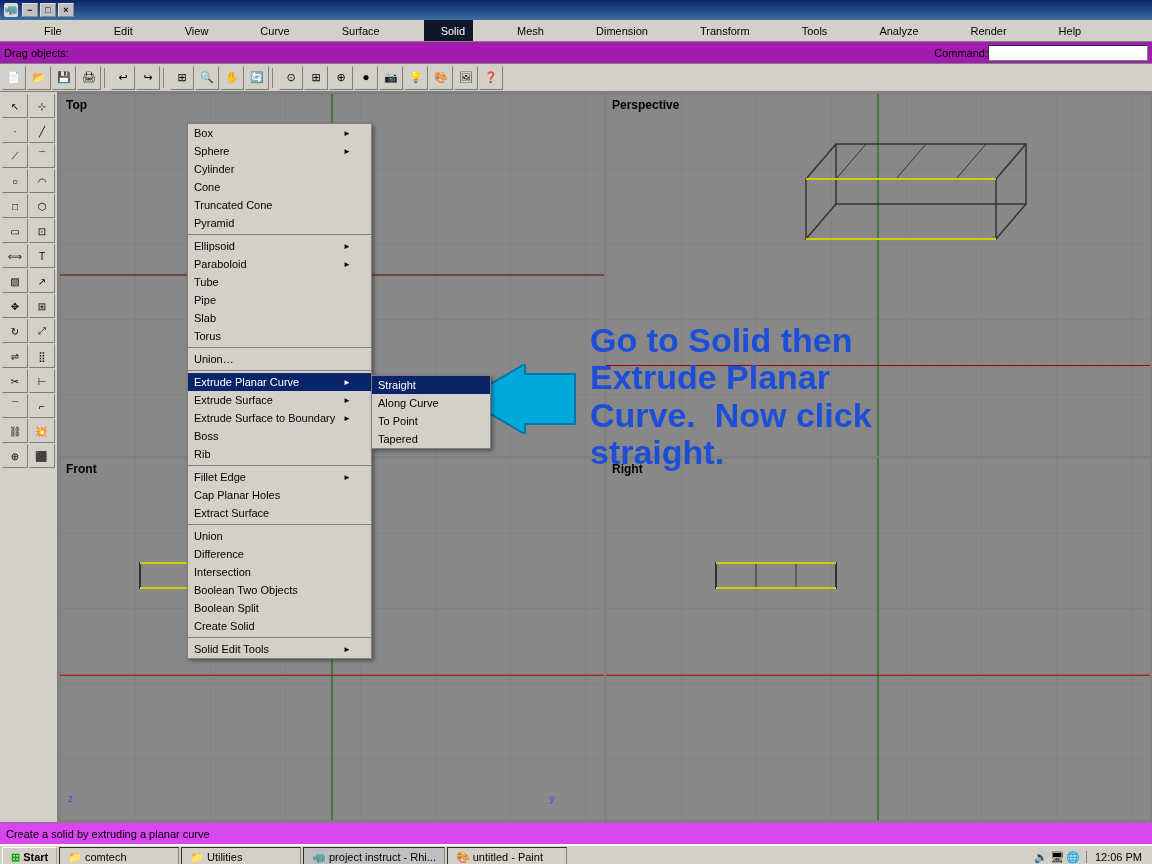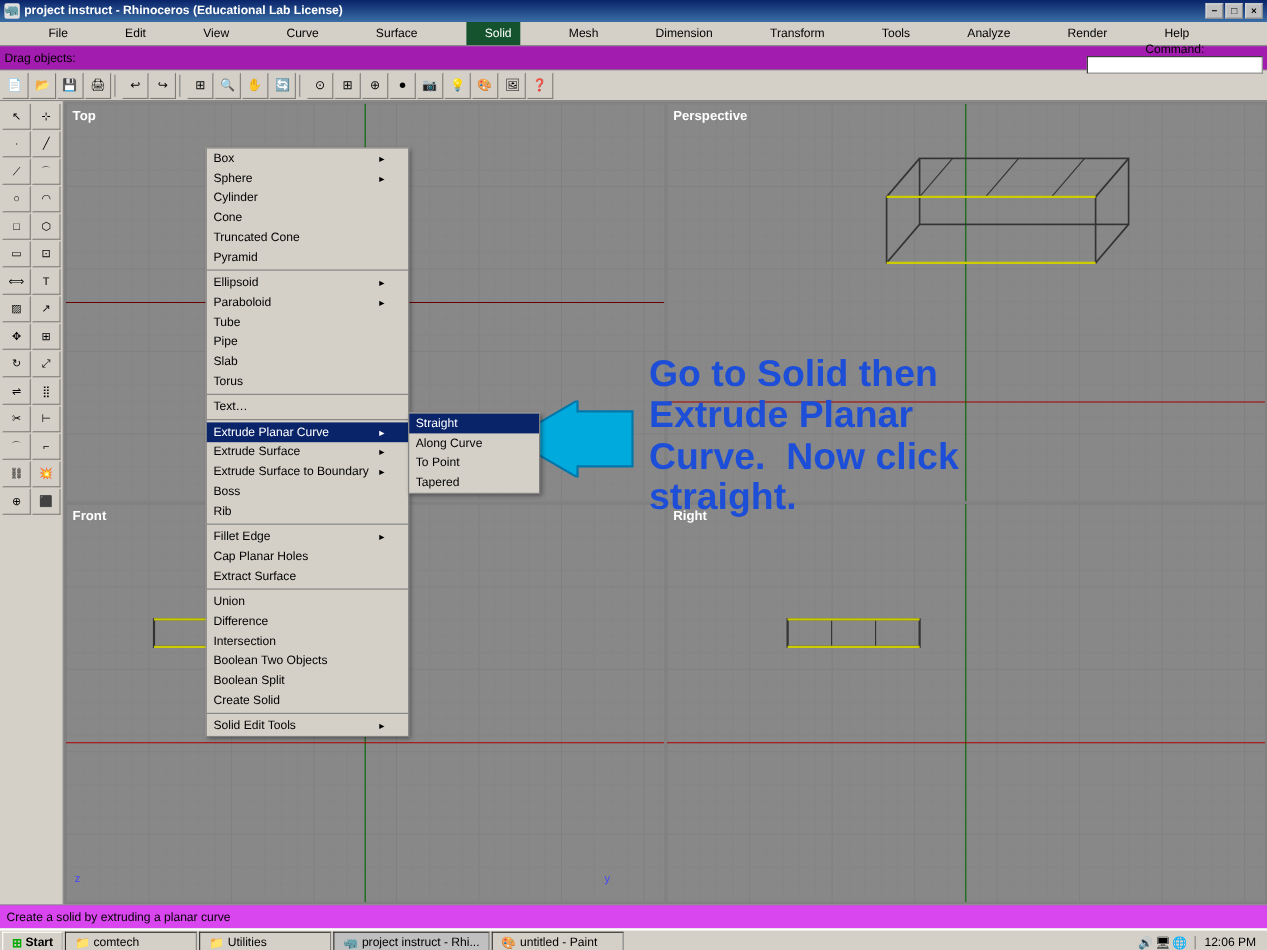--- a/index.html
+++ b/index.html
@@ -31,21 +31,21 @@
     }
     .menu-item {
       padding: 2px 8px;
       cursor: pointer;
       font-size: 11px;
       height: 100%;
       display: flex;
       align-items: center;
       margin-left: 36px;
     }
-    .menu-item.active { background: #14532d; color: white; padding-left: 17px; }
+    .menu-item.active { background: #0f172a; color: white; padding-left: 17px; }
 
     
     #commandbar {
       background: #a21caf;
       height: 22px;
       display: flex;
       align-items: center;
       padding: 0 4px;
       gap: 4px;
       border-bottom: 1px solid #808080;
@@ -113,21 +113,21 @@
     }
     .viewport {
       background: #888888;
       position: relative;
       overflow: hidden;
     }
     .viewport-label {
       position: absolute;
       top: 4px;
       left: 6px;
-      color: #ffffff;
+      color: #000000;
       font-weight: bold;
       font-size: 12px;
       z-index: 1;
     }
 
     
     .vp-top { background: #888; }
     .vp-perspective { background: #888; }
     .vp-front { background: #888; }
     .vp-right { background: #888; }
@@ -235,21 +235,20 @@
       pointer-events: none;
       line-height: 1.1;
       width: 550px;
     }
   </style>
 </head>
 <body>
 
 <div id="titlebar">
   <div id="titlebar-icon">🦏</div>
-  <span id="titlebar-title">project instruct - Rhinoceros (Educational Lab License)</span>
   <div id="titlebar-controls">
     <div class="title-btn">−</div>
     <div class="title-btn">□</div>
     <div class="title-btn">×</div>
   </div>
 </div>
 
 <div id="menubar">
   <div class="menu-item">File</div>
   <div class="menu-item">Edit</div>
@@ -262,21 +261,21 @@
   <div class="menu-item">Transform</div>
   <div class="menu-item">Tools</div>
   <div class="menu-item">Analyze</div>
   <div class="menu-item">Render</div>
   <div class="menu-item">Help</div>
 </div>
 
 <div id="commandbar">
   <label>Drag objects:</label>
   <div style="flex:1"></div>
-  <div style="display:flex; align-items:center; gap:0;flex-direction:column;">
+  <div style="display:flex; align-items:center; gap:0;">
     <label>Command:</label>
     <input type="text" style="width: 160px; height: 16px; border: 1px inset rgb(128, 128, 128); font-size: 11px;">
   </div>
 </div>
 
 <div id="toolbar-row">
   <div class="tb-btn">📄</div>
   <div class="tb-btn">📂</div>
   <div class="tb-btn">💾</div>
   <div class="tb-btn">🖨</div>
@@ -476,21 +475,21 @@
           <rect x="0" y="0" width="120" height="25" fill="none" stroke="#333" stroke-width="2"></rect>
           <line x1="40" y1="0" x2="40" y2="25" stroke="#333" stroke-width="1"></line>
           <line x1="80" y1="0" x2="80" y2="25" stroke="#333" stroke-width="1"></line>
           <line x1="0" y1="0" x2="120" y2="0" stroke="#cccc00" stroke-width="2"></line>
           <line x1="0" y1="25" x2="120" y2="25" stroke="#cccc00" stroke-width="2"></line>
         </g>
       </svg>
     </div>
   </div>
 
-  <div id="solid-menu" style="position:absolute; left:187px; top:42px; background:#d4d0c8; border:1px solid #808080; box-shadow:2px 2px 4px rgba(0,0,0,0.4); z-index:1000; min-width:185px;">
+  <div id="solid-menu" style="position:absolute; left:187px; top:31px; background:#d4d0c8; border:1px solid #808080; box-shadow:2px 2px 4px rgba(0,0,0,0.4); z-index:1000; min-width:185px;">
     <div class="menu-entry">
       <span>Box</span>
         <span class="menu-arrow">►</span>
     </div>
     <div class="menu-entry">
       <span>Sphere</span>
         <span class="menu-arrow">►</span>
     </div>
     <div class="menu-entry">
       <span>Cylinder</span>
@@ -520,21 +519,21 @@
       <span>Pipe</span>
     </div>
     <div class="menu-entry">
       <span>Slab</span>
     </div>
     <div class="menu-entry">
       <span>Torus</span>
     </div>
     <div class="menu-separator"></div>
     <div class="menu-entry">
-      <span>Text…</span>
+      <span>Union…</span>
     </div>
     <div class="menu-separator"></div>
     <div class="menu-entry highlighted" style="background:#0a246a; color:white;">
       <span>Extrude Planar Curve</span>
         <span class="menu-arrow">►</span>
     </div>
     <div class="menu-entry">
       <span>Extrude Surface</span>
         <span class="menu-arrow">►</span>
     </div>

